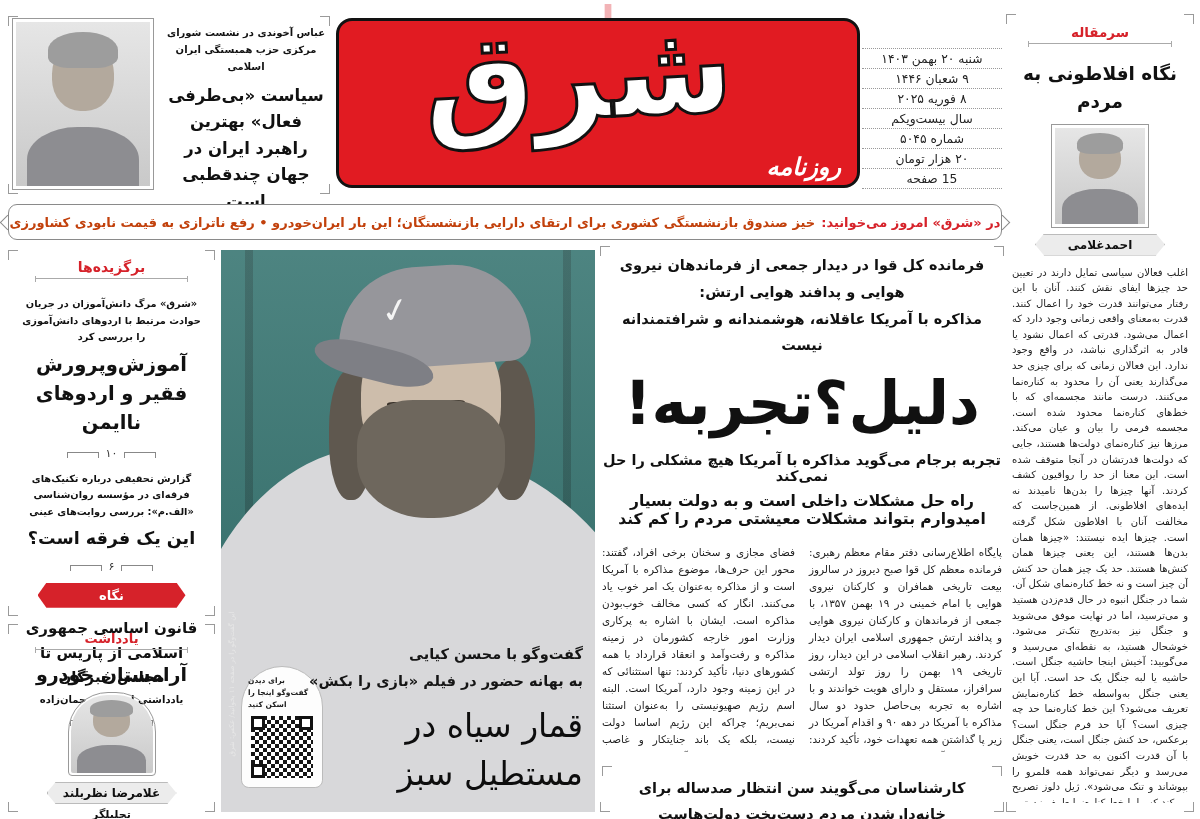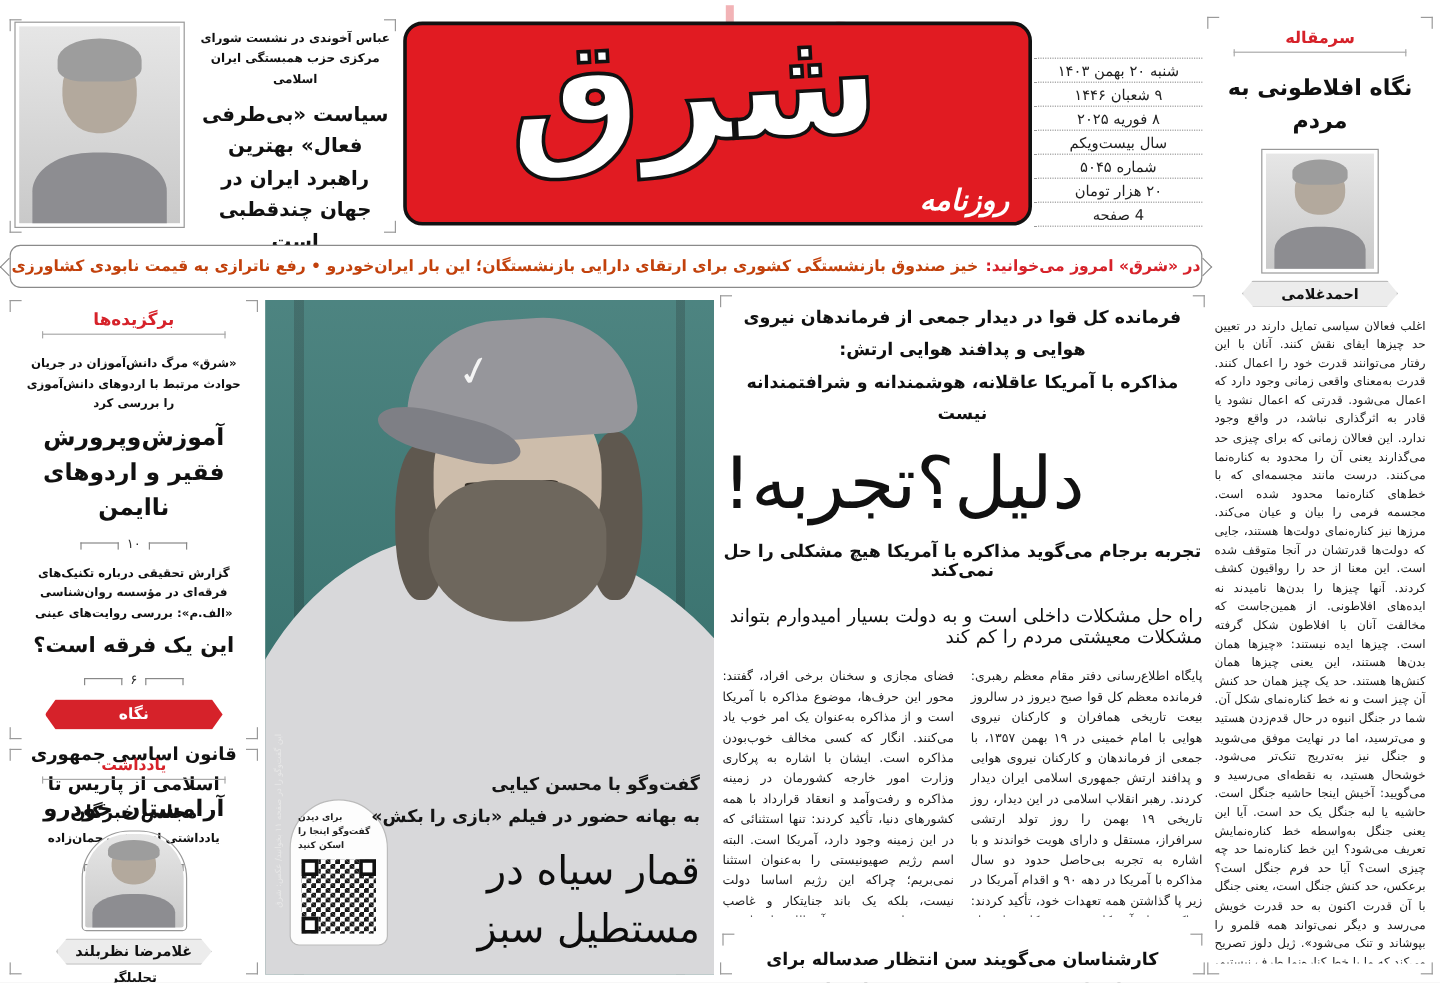--- a/index.html
+++ b/index.html
@@ -102,23 +102,23 @@
   #qr-label{font-size:7.5px;font-weight:bold;line-height:1.6;color:#222;}
   #qr{width:62px;height:62px;margin:5px auto 0;position:relative;background:#fff;
     background-image:linear-gradient(45deg,#151515 25%,transparent 25%,transparent 75%,#151515 75%),linear-gradient(45deg,#151515 25%,#fff 25%,#fff 75%,#151515 75%);
     background-size:8px 8px;background-position:0 0,4px 4px;}
   .finder{position:absolute;width:14px;height:14px;border:3px solid #111;background:#fff;box-sizing:border-box;}
   .finder.tl{top:0;left:0;}.finder.tr{top:0;right:0;}.finder.bl{bottom:0;left:0;}
 
   
   #lead{position:absolute;left:600px;top:246px;width:404px;height:566px;padding:6px 2px;box-sizing:border-box;}
   .lead-kicker{font-size:14.5px;font-weight:bold;text-align:center;line-height:1.85;}
-  #lead-headline{font-size:60px;font-weight:normal;text-align:left;line-height:1.15;margin-top:10px;letter-spacing:-1px;}
+  #lead-headline{font-size:60px;font-weight:bold;text-align:center;line-height:1.15;margin-top:10px;letter-spacing:-1px;}
   #lead-deck1{font-size:14.5px;font-weight:bold;text-align:center;margin-top:14px;}
-  #lead-deck2{font-size:15.5px;font-weight:normal;margin-top:20px;}
+  #lead-deck2{font-size:15.5px;font-weight:bold;text-align:center;margin-top:8px;}
   #lead-cols{display:flex;gap:14px;margin-top:16px;height:208px;overflow:hidden;}
   .lead-col{flex:1;font-size:10.4px;line-height:1.63;text-align:justify;color:#1c1c1c;}
   #housing{position:relative;margin-top:14px;height:112px;text-align:center;padding-top:10px;box-sizing:border-box;}
   #housing-kicker{font-size:14.5px;font-weight:bold;line-height:1.75;}
 </style>
 </head>
 <body>
 
 <div id="page">
 
@@ -145,21 +145,21 @@
     <div id="logo-sub">روزنامه</div>
   </div>
 
   <div id="dateline">
     <div class="date-row">شنبه ۲۰ بهمن ۱۴۰۳</div>
     <div class="date-row">۹ شعبان ۱۴۴۶</div>
     <div class="date-row">۸ فوریه ۲۰۲۵</div>
     <div class="date-row">سال بیست‌ویکم</div>
     <div class="date-row">شماره ۵۰۴۵</div>
     <div class="date-row">۲۰ هزار تومان</div>
-    <div class="date-row">4 صفحه</div>
+    <div class="date-row">15 صفحه</div>
   </div>
 
   <div id="editorial" class="cornered">
     <div id="ed-label" class="red">سرمقاله</div>
     <div class="bracket-rule"></div>
     <div id="ed-headline">نگاه افلاطونی به مردم</div>
     <div id="ed-photo">
       <div class="portrait">
           <div class="hair"></div>
         </div>

